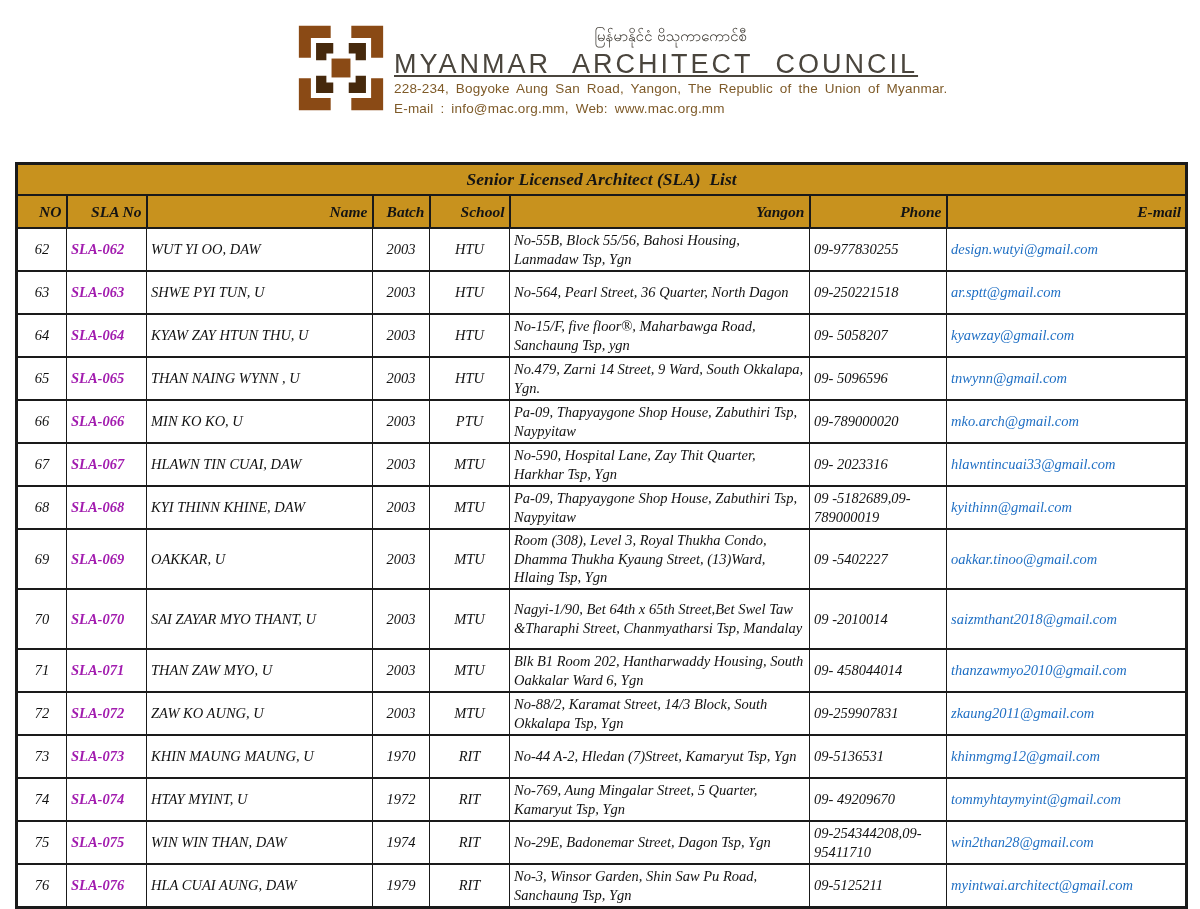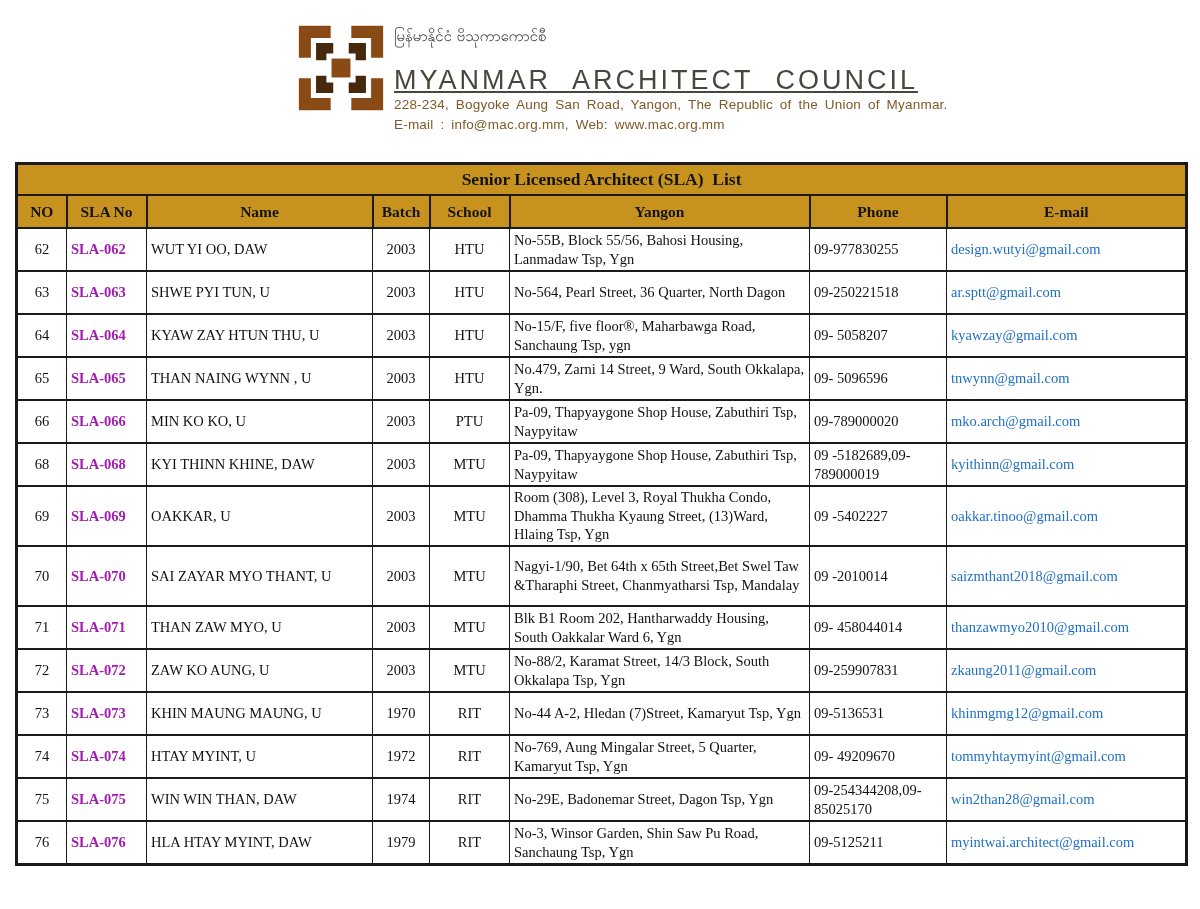--- a/index.html
+++ b/index.html
@@ -3,37 +3,37 @@
 <meta charset="utf-8">
 <style>
   html,body{margin:0;padding:0;background:#ffffff;}
   .page{position:relative;width:1200px;height:909px;background:#fff;overflow:hidden;
         font-family:"Liberation Serif", serif;color:#111;}
 
   
   .letterhead{position:absolute;left:298px;top:22px;display:flex;align-items:flex-start;}
   .logo{width:86px;height:86px;flex:0 0 auto;margin-top:3px;}
   .head-text{margin-left:10px;padding-top:4px;}
-  .org-mm{font-family:"DejaVu Sans", sans-serif;font-size:15px;color:#3e3a33;margin-bottom:18px;}
+  .org-mm{font-family:"DejaVu Sans", sans-serif;font-size:15px;color:#3e3a33;margin-bottom:2px;text-align:center;}
   .org-en{font-family:"Liberation Sans", sans-serif;font-size:27px;color:#4a453d;
           letter-spacing:3px;word-spacing:12px;line-height:1.05;text-decoration:underline;}
   .org-line{font-family:"Liberation Sans", sans-serif;font-size:13.5px;color:#7e5a28;
             letter-spacing:.2px;word-spacing:3px;line-height:1.3;margin-top:2px;}
 
   
   .sla-table{position:absolute;left:15px;top:162px;width:1170px;border-collapse:collapse;
              table-layout:fixed;}
   .sla-table td,.sla-table th{border:1px solid #1a1a1a;vertical-align:middle;
              overflow:hidden;padding:1px 4px;}
   .sla-table tr{border-top:2px solid #1a1a1a;border-bottom:2px solid #1a1a1a;}
-  .sla-table{border:3px solid #1a1a1a;}
+  .sla-table{border:3px solid #1a1a1a;font-style:italic;}
   .title-row th{background:#C8921E;font-size:17.5px;font-weight:bold;color:#141414;
                 height:27px;white-space:pre;border-bottom:2px solid #1a1a1a;}
   .head-row th{background:#C8921E;font-size:15.5px;font-weight:bold;color:#141414;
-               height:29px;border-left:2px solid #a21caf;border-right:2px solid #1a1a1a;}
+               height:29px;border-left:2px solid #a21caf;border-right:2px solid #1a1a1a;text-align:right;}
   .sla-table tbody td{background:#fff;font-size:14.5px;line-height:1.28;height:39px;}
   td.c-no,td.c-batch,td.c-school{text-align:center;}
   td.c-sla{font-weight:bold;color:#a21caf;}
   td.c-sla span, td.c-email span{cursor:pointer;}
   td.c-email{color:#1f6fc4;}
 </style>
 </head>
 <body>
 
 <div class="page">
@@ -133,20 +133,30 @@
       <td class="c-no">66</td>
       <td class="c-sla"><span>SLA-066</span></td>
       <td class="c-name">MIN KO KO, U</td>
       <td class="c-batch">2003</td>
       <td class="c-school">PTU</td>
       <td class="c-address">Pa-09, Thapyaygone Shop House, Zabuthiri Tsp, Naypyitaw</td>
       <td class="c-phone">09-789000020</td>
       <td class="c-email"><span>mko.arch@gmail.com</span></td>
     </tr>
         <tr>
+      <td class="c-no">67</td>
+      <td class="c-sla"><span>SLA-067</span></td>
+      <td class="c-name">HLAWN TIN CUAI, DAW</td>
+      <td class="c-batch">2003</td>
+      <td class="c-school">MTU</td>
+      <td class="c-address">No-590, Hospital Lane, Zay Thit Quarter, Harkhar Tsp, Ygn</td>
+      <td class="c-phone">09- 2023316</td>
+      <td class="c-email"><span>hlawntincuai33@gmail.com</span></td>
+    </tr>
+        <tr>
       <td class="c-no">68</td>
       <td class="c-sla"><span>SLA-068</span></td>
       <td class="c-name">KYI THINN KHINE, DAW</td>
       <td class="c-batch">2003</td>
       <td class="c-school">MTU</td>
       <td class="c-address">Pa-09, Thapyaygone Shop House, Zabuthiri Tsp, Naypyitaw</td>
       <td class="c-phone">09 -5182689,09-789000019</td>
       <td class="c-email"><span>kyithinn@gmail.com</span></td>
     </tr>
         <tr style="height: 60px;">
@@ -209,27 +219,27 @@
       <td class="c-phone">09- 49209670</td>
       <td class="c-email"><span>tommyhtaymyint@gmail.com</span></td>
     </tr>
         <tr>
       <td class="c-no">75</td>
       <td class="c-sla"><span>SLA-075</span></td>
       <td class="c-name">WIN WIN THAN, DAW</td>
       <td class="c-batch">1974</td>
       <td class="c-school">RIT</td>
       <td class="c-address">No-29E, Badonemar Street, Dagon Tsp, Ygn</td>
-      <td class="c-phone">09-254344208,09-85025170</td>
+      <td class="c-phone">09-254344208,09-95411710</td>
       <td class="c-email"><span>win2than28@gmail.com</span></td>
     </tr>
         <tr>
       <td class="c-no">76</td>
       <td class="c-sla"><span>SLA-076</span></td>
-      <td class="c-name">HLA HTAY MYINT, DAW</td>
+      <td class="c-name">HLA CUAI AUNG, DAW</td>
       <td class="c-batch">1979</td>
       <td class="c-school">RIT</td>
       <td class="c-address">No-3, Winsor Garden, Shin Saw Pu Road, Sanchaung Tsp, Ygn</td>
       <td class="c-phone">09-5125211</td>
       <td class="c-email"><span>myintwai.architect@gmail.com</span></td>
     </tr>
       </tbody>
   </table>
 
 </div>

